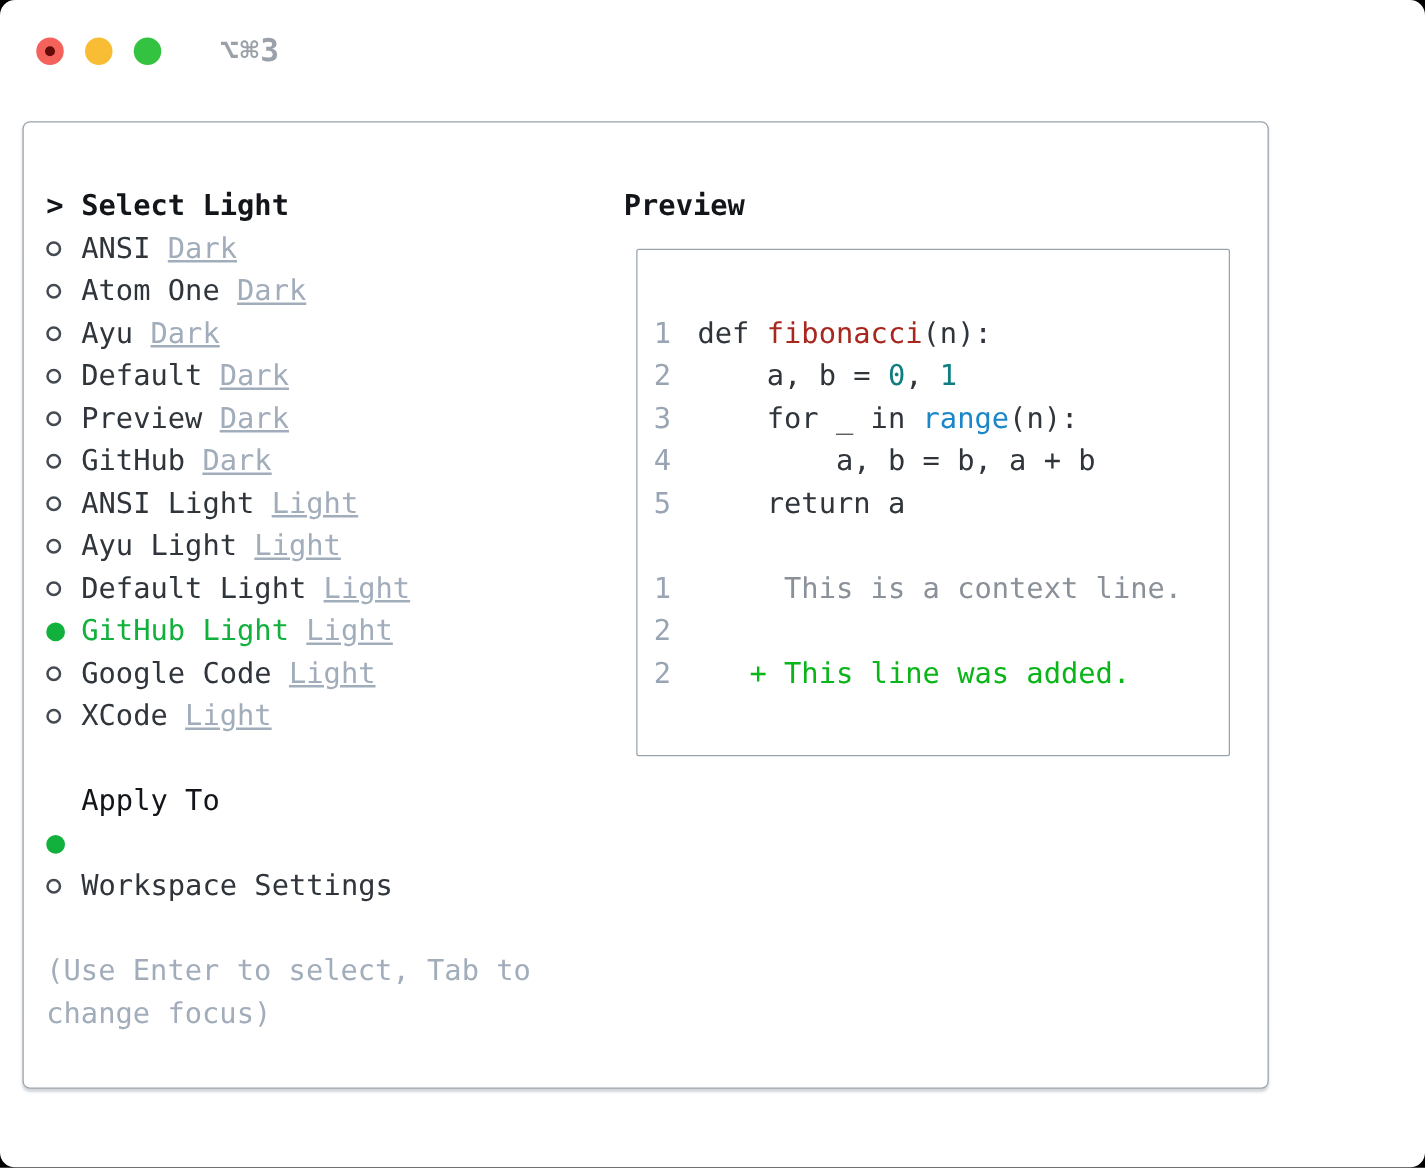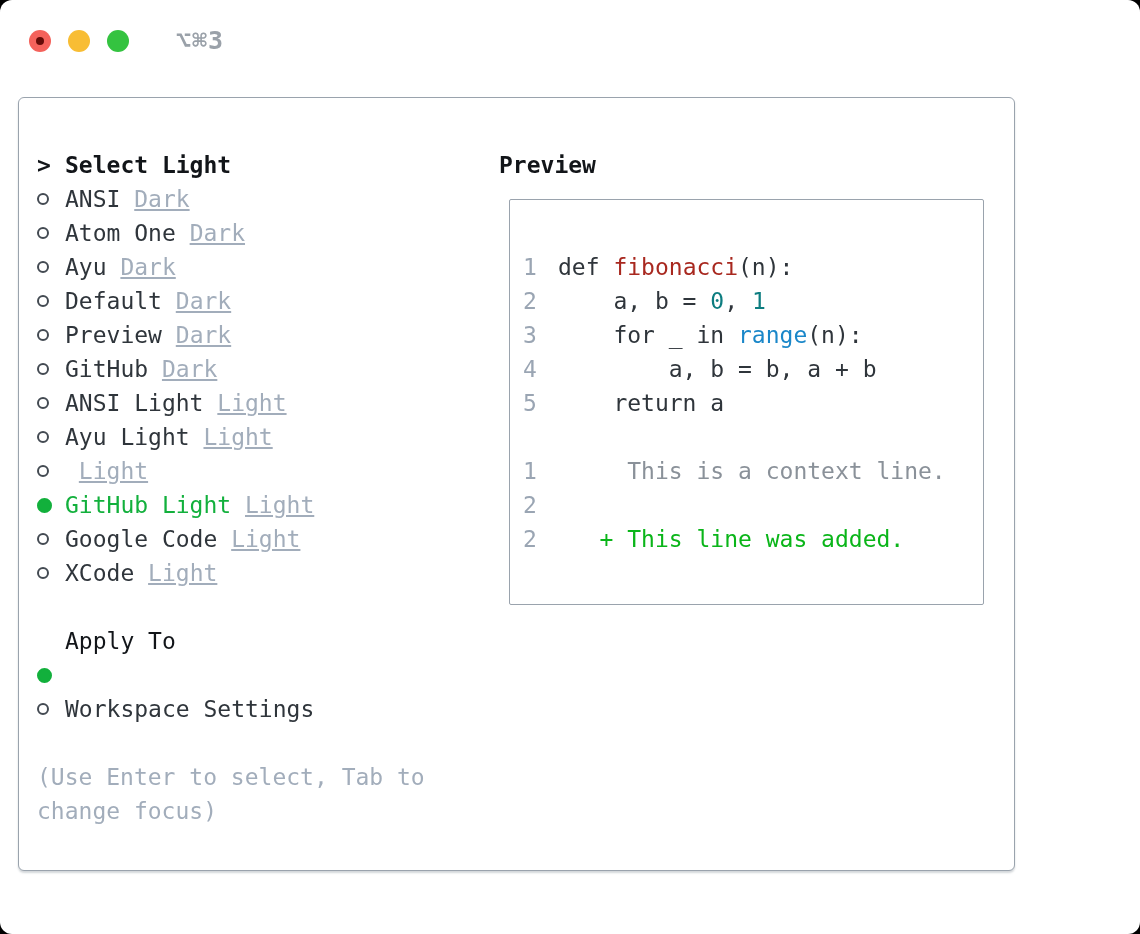--- a/index.html
+++ b/index.html
@@ -74,21 +74,21 @@
       </div>
       <div id="theme-list">
           <div class="row"><span class="marker"><span class="radio"></span></span><span class="tname">ANSI</span><span class="tvariant">Dark</span></div>
           <div class="row"><span class="marker"><span class="radio"></span></span><span class="tname">Atom One</span><span class="tvariant">Dark</span></div>
           <div class="row"><span class="marker"><span class="radio"></span></span><span class="tname">Ayu</span><span class="tvariant">Dark</span></div>
           <div class="row"><span class="marker"><span class="radio"></span></span><span class="tname">Default</span><span class="tvariant">Dark</span></div>
           <div class="row"><span class="marker"><span class="radio"></span></span><span class="tname">Preview</span><span class="tvariant">Dark</span></div>
           <div class="row"><span class="marker"><span class="radio"></span></span><span class="tname">GitHub</span><span class="tvariant">Dark</span></div>
           <div class="row"><span class="marker"><span class="radio"></span></span><span class="tname">ANSI Light</span><span class="tvariant">Light</span></div>
           <div class="row"><span class="marker"><span class="radio"></span></span><span class="tname">Ayu Light</span><span class="tvariant">Light</span></div>
-          <div class="row"><span class="marker"><span class="radio"></span></span><span class="tvariant">Light</span></div>
+          <div class="row"><span class="marker"><span class="radio"></span></span><span class="tname">Default Light</span><span class="tvariant">Light</span></div>
           <div class="row"><span class="marker"><span class="radio sel"></span></span><span class="tname sel">GitHub Light</span><span class="tvariant">Light</span></div>
           <div class="row"><span class="marker"><span class="radio"></span></span><span class="tname">Google Code</span><span class="tvariant">Light</span></div>
           <div class="row"><span class="marker"><span class="radio"></span></span><span class="tname">XCode</span><span class="tvariant">Light</span></div>
         </div>
       <div class="row"></div>
       <div class="row">
         <span class="marker"></span>
         <span class="subhdr">Apply To</span>
       </div>
       <div id="apply-options">

